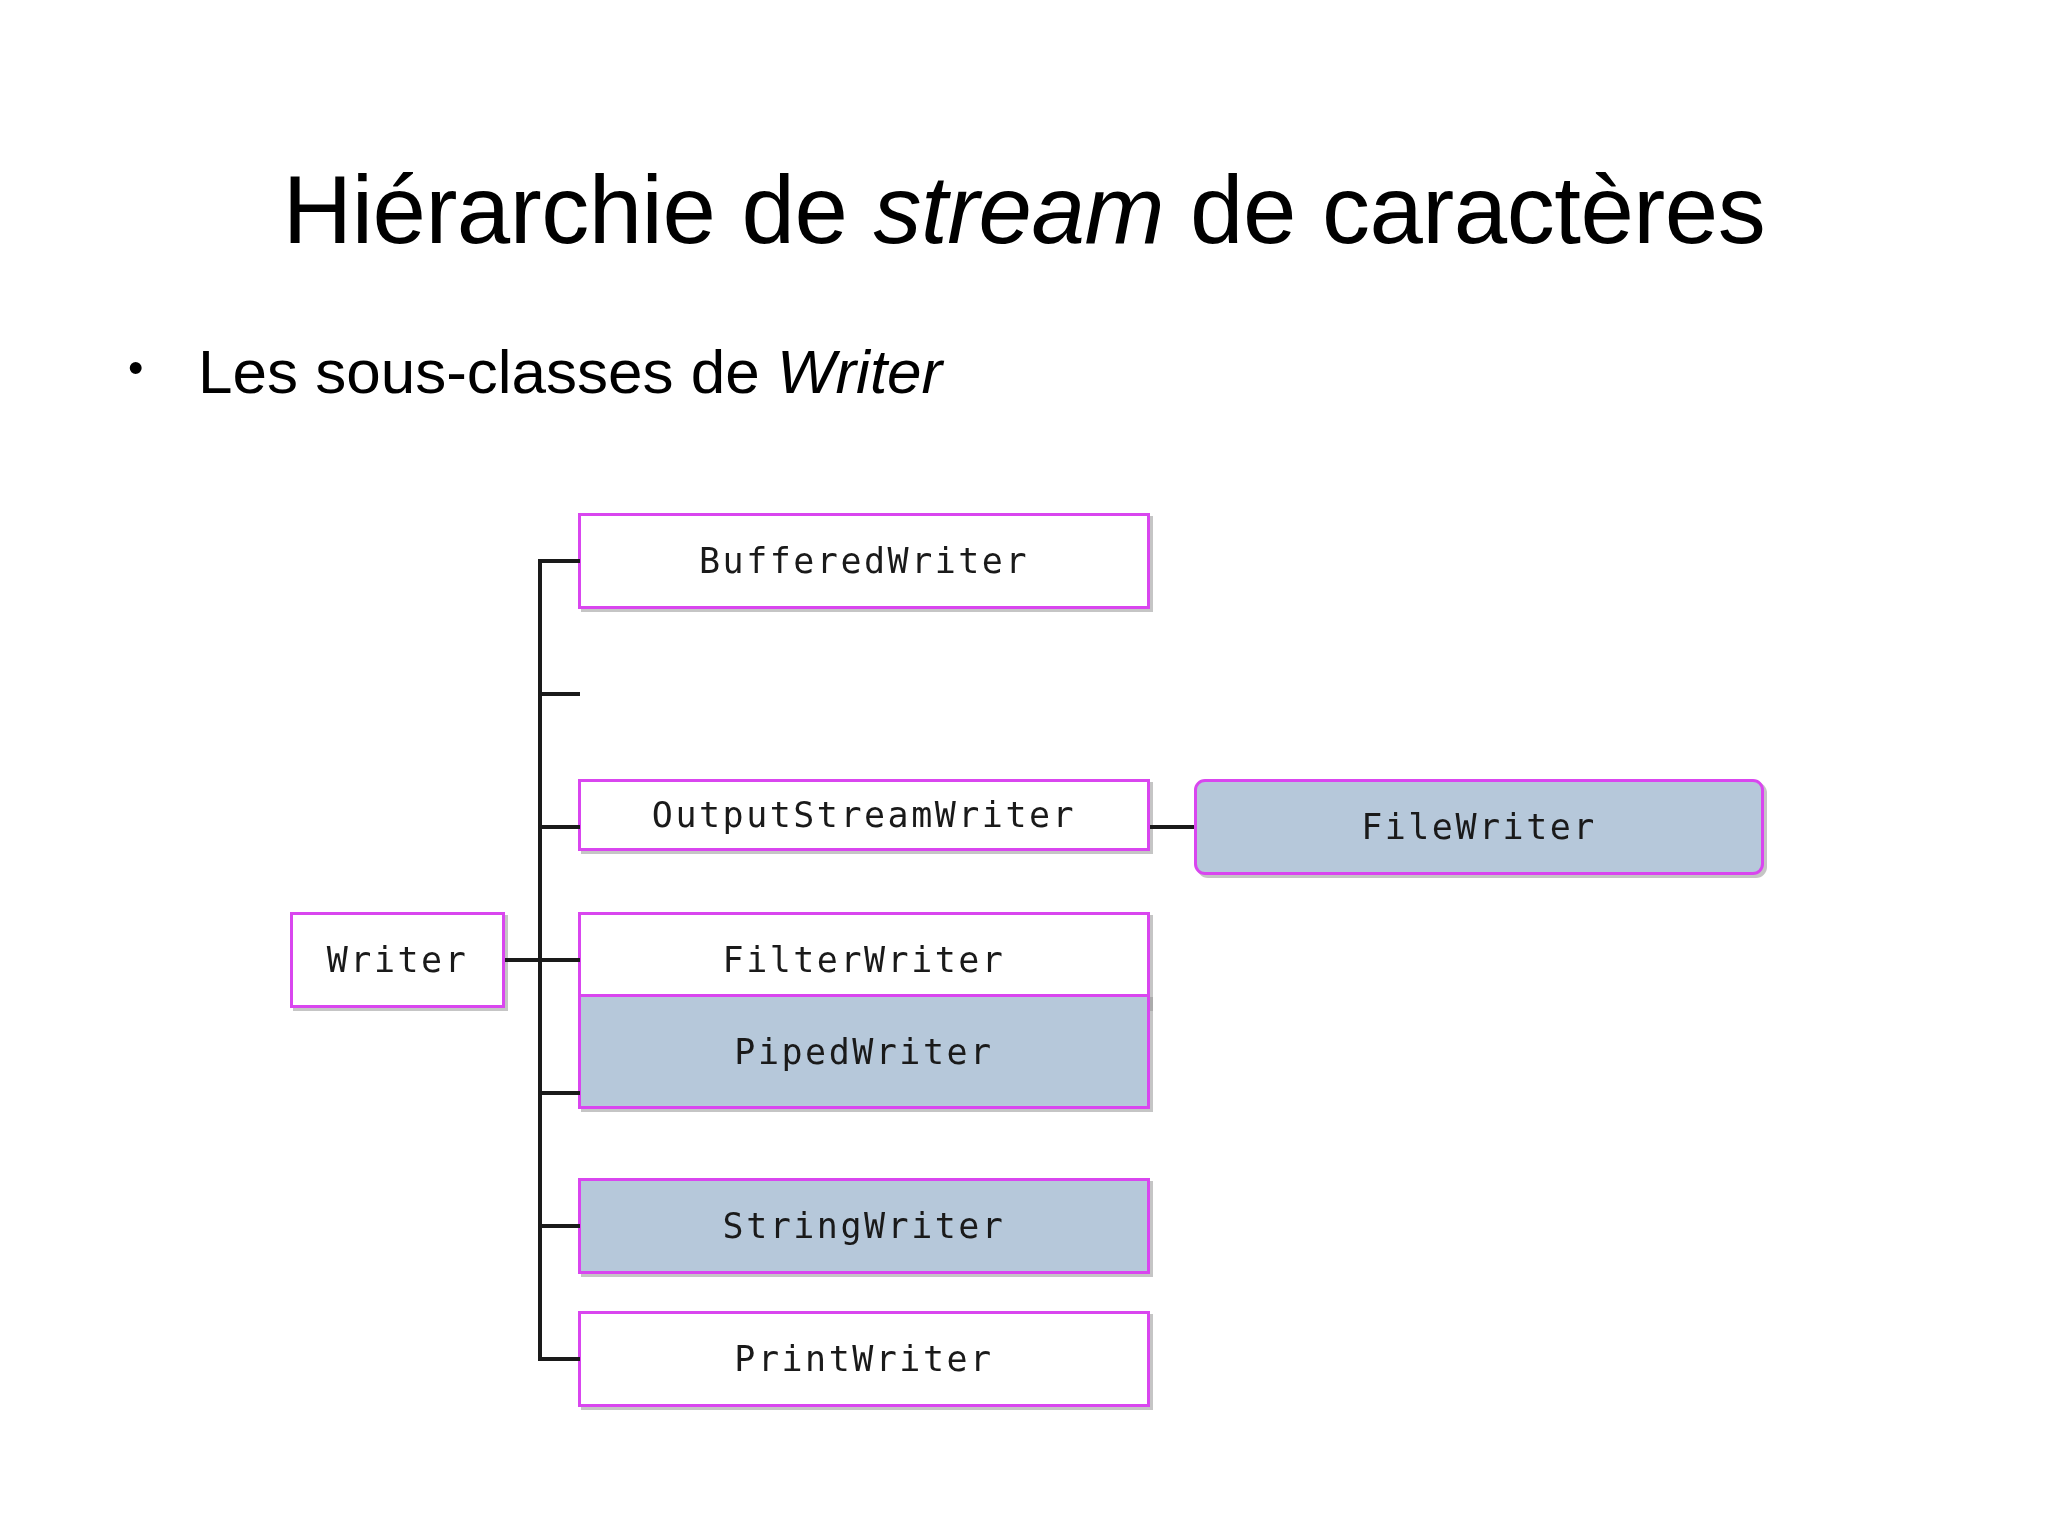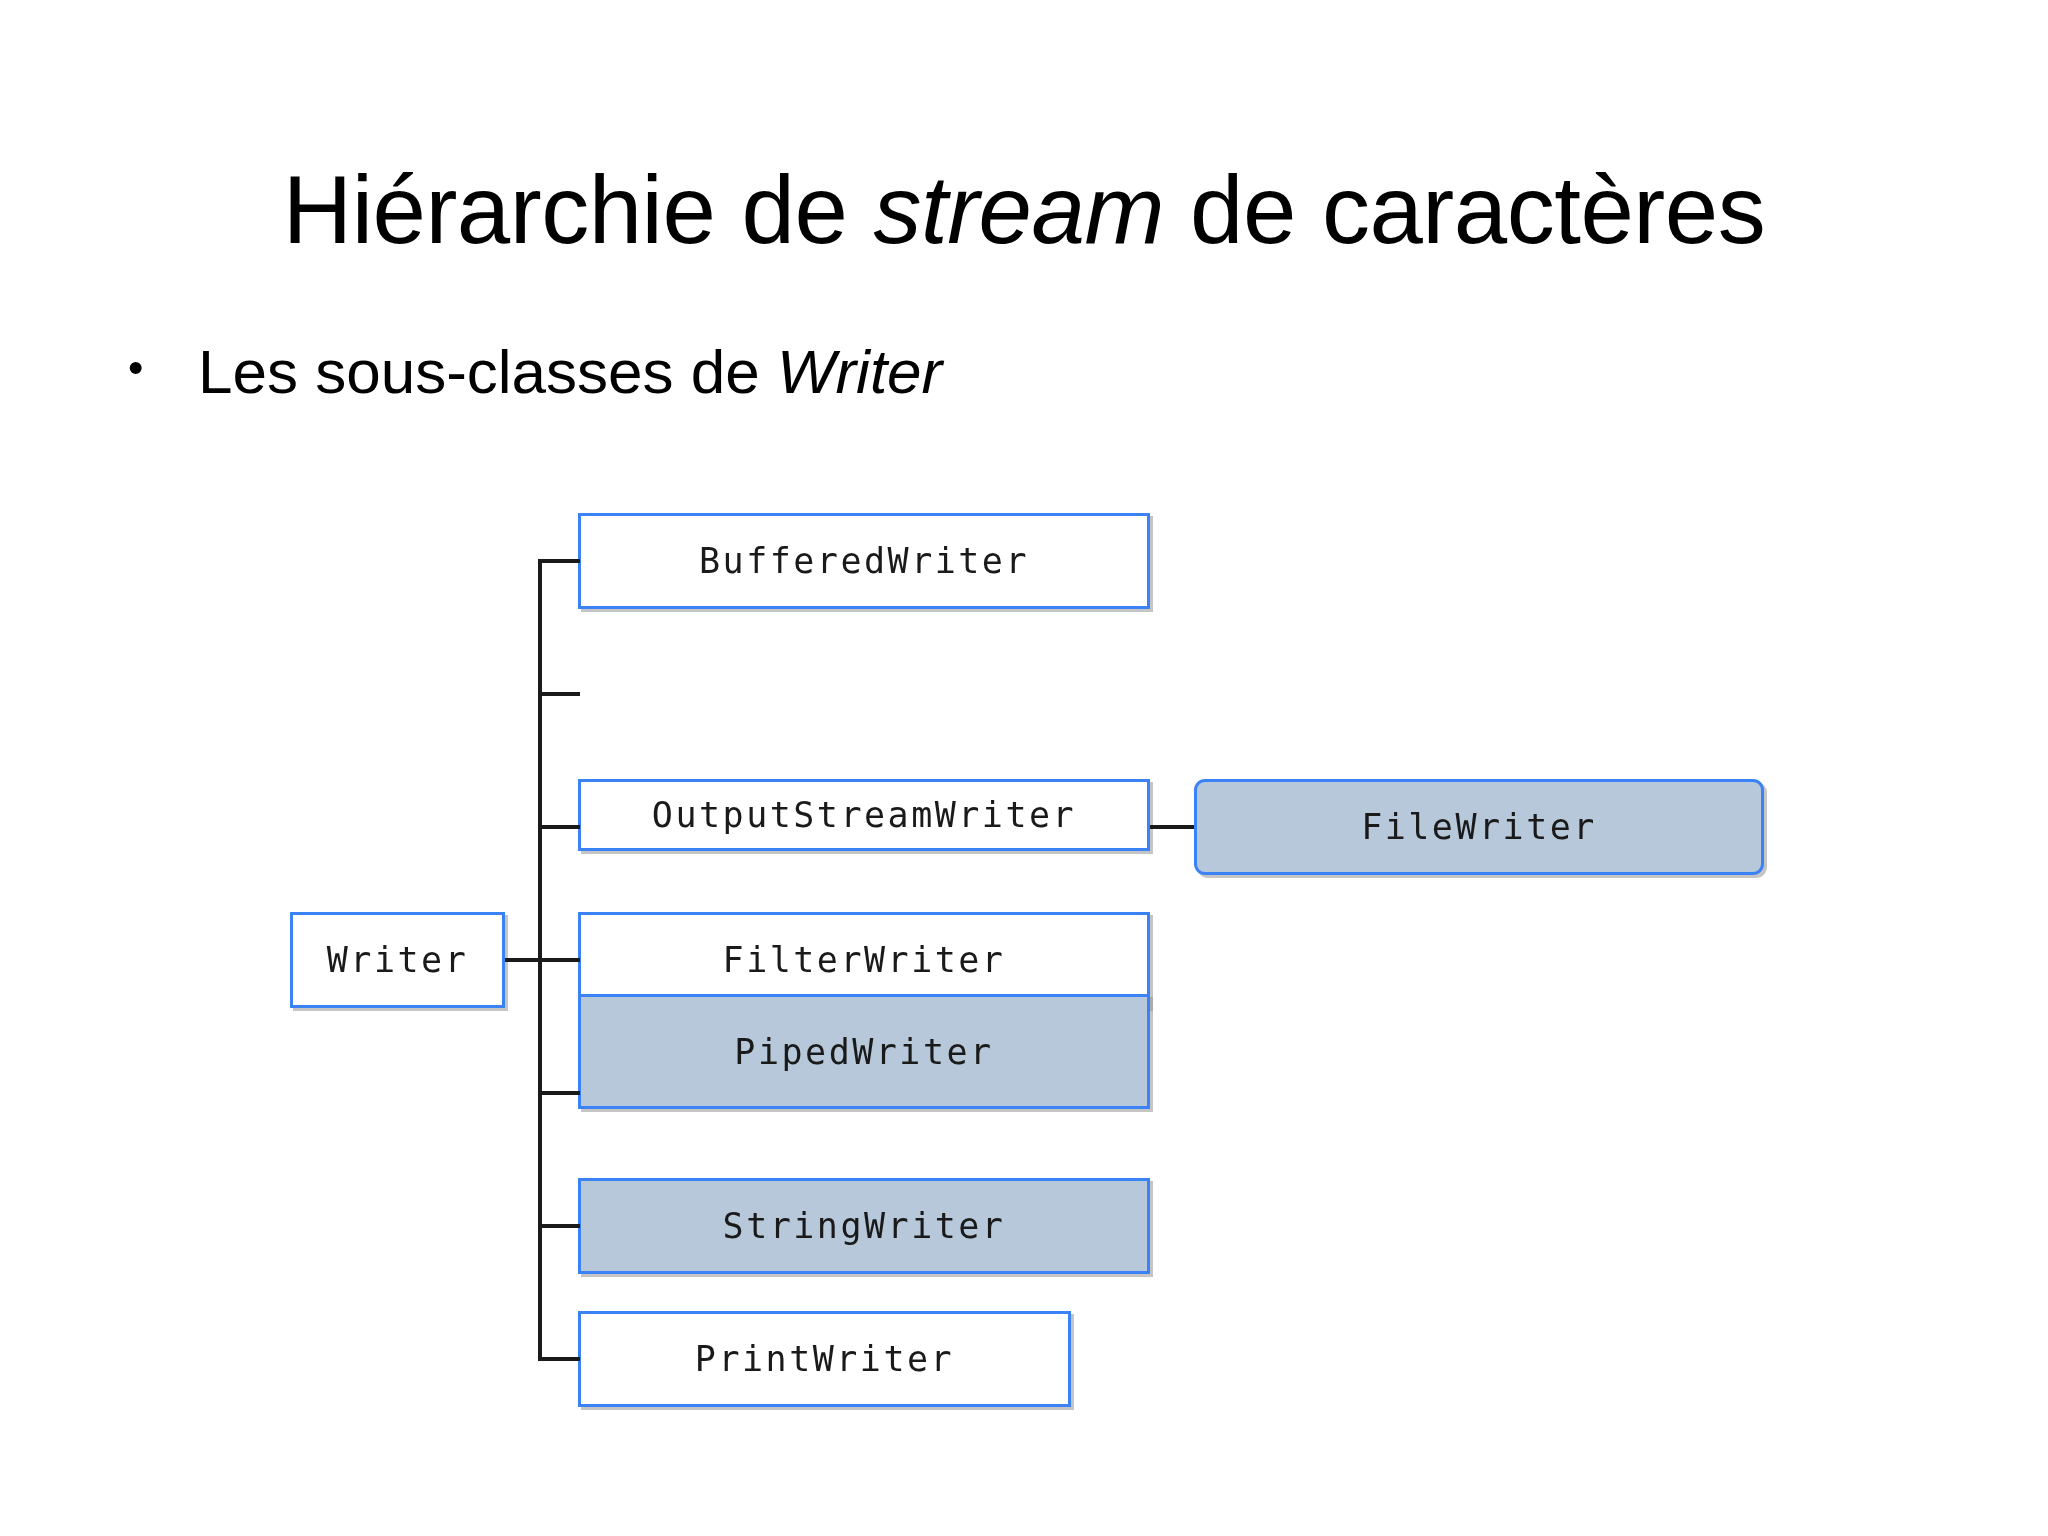--- a/index.html
+++ b/index.html
@@ -65,21 +65,21 @@
   #class-diagram {
     position: absolute;
     left: 0;
     top: 0;
     width: 2048px;
     height: 1536px;
   }
   .node-box {
     position: absolute;
     box-sizing: border-box;
-    border: 3px solid #3b82f6;
+    border: 3px solid #d946ef;
     background: #ffffff;
     box-shadow: 3px 3px 0 0 rgba(150,150,150,0.55);
     display: flex;
     align-items: center;
     justify-content: center;
   }
   .node-box.filled {
     background: #b6c8da;
   }
   .node-label {
@@ -138,21 +138,21 @@
   <div class="node-box filled" style="left:578px; top:994px; width:572px; height:115px;">
     <span class="node-label">PipedWriter</span>
   </div>
   <div class="connector h" style="left:538px; top:1091px; width:42px;"></div>
 
   <div class="node-box filled" style="left:578px; top:1178px; width:572px; height:96px;">
     <span class="node-label">StringWriter</span>
   </div>
   <div class="connector h" style="left:538px; top:1224px; width:42px;"></div>
 
-  <div class="node-box" style="left:578px; top:1311px; width:493px; height:96px;">
+  <div class="node-box" style="left:578px; top:1311px; width:572px; height:96px;">
     <span class="node-label">PrintWriter</span>
   </div>
   <div class="connector h" style="left:538px; top:1357px; width:42px;"></div>
 
   <div class="connector h" style="left:1150px; top:825px; width:46px;"></div>
 
   <div class="node-box filled" style="left:1194px; top:779px; width:570px; height:96px;border-radius:11px;">
     <span class="node-label">FileWriter</span>
   </div>
 

